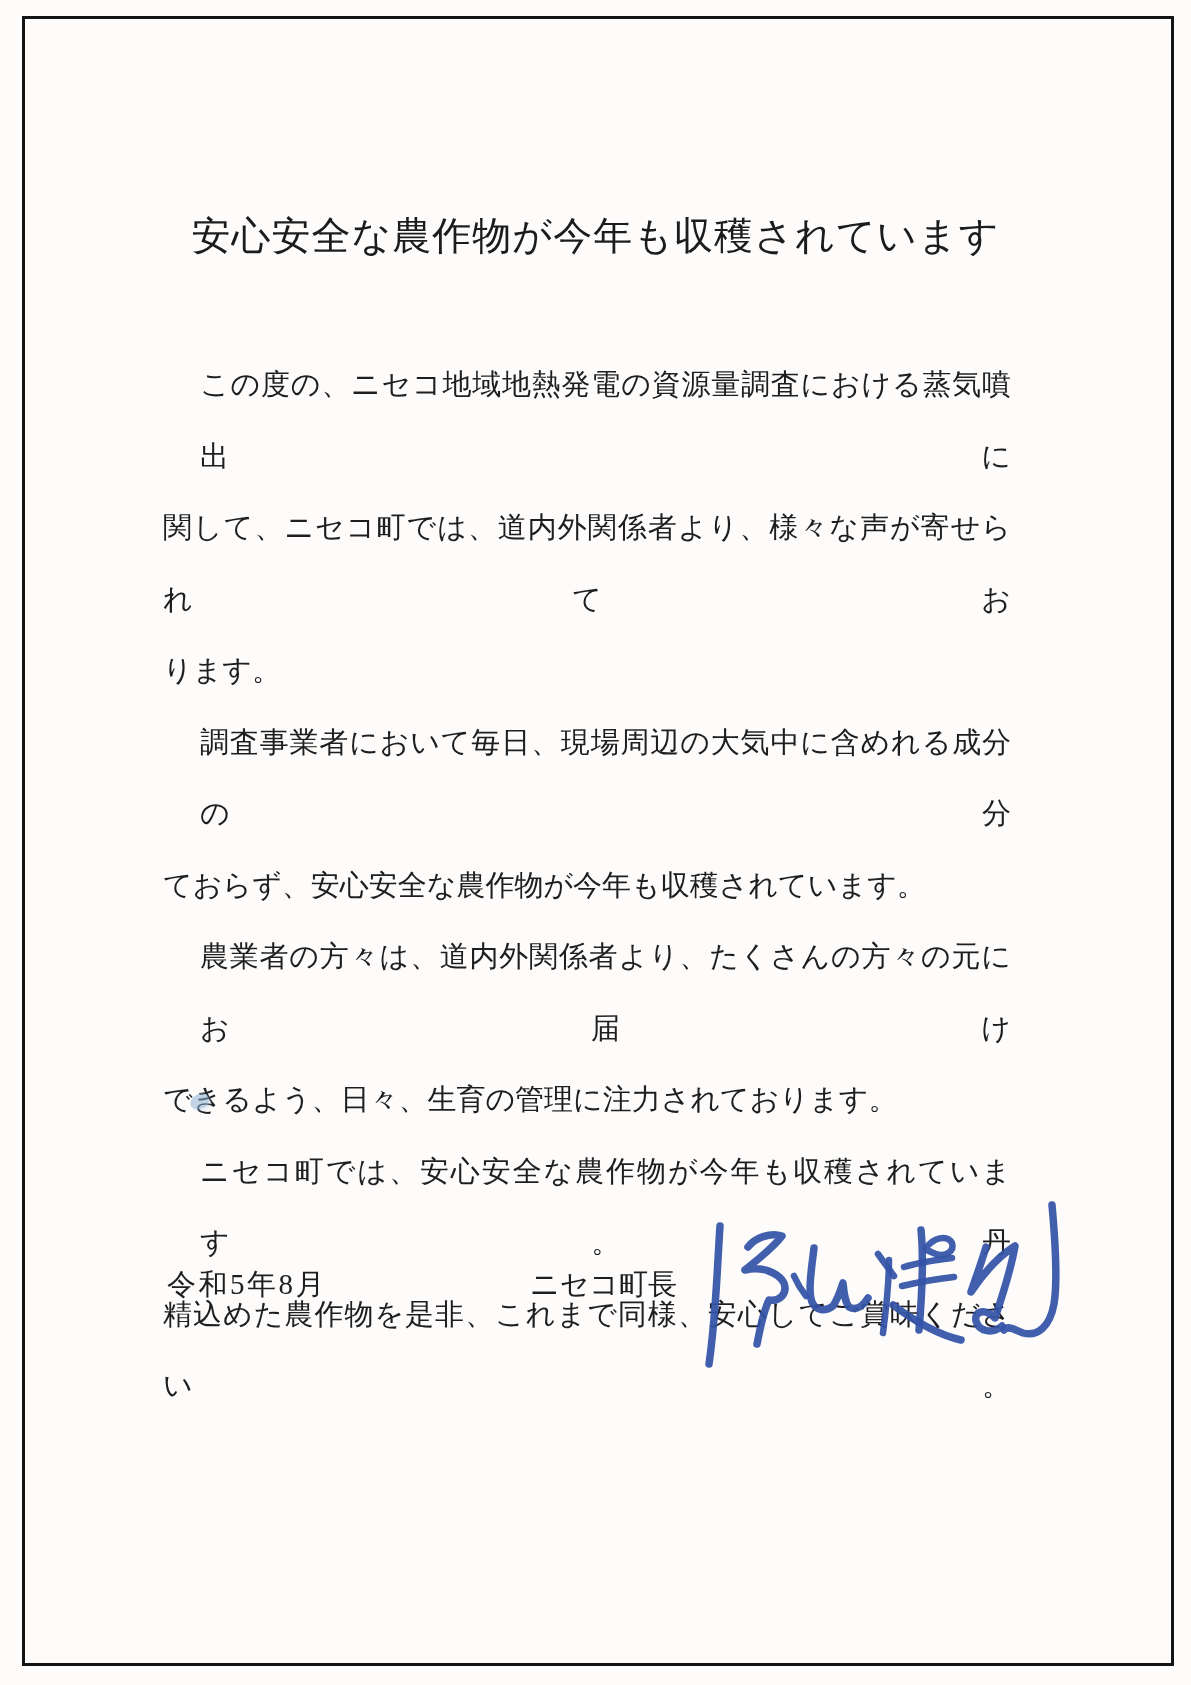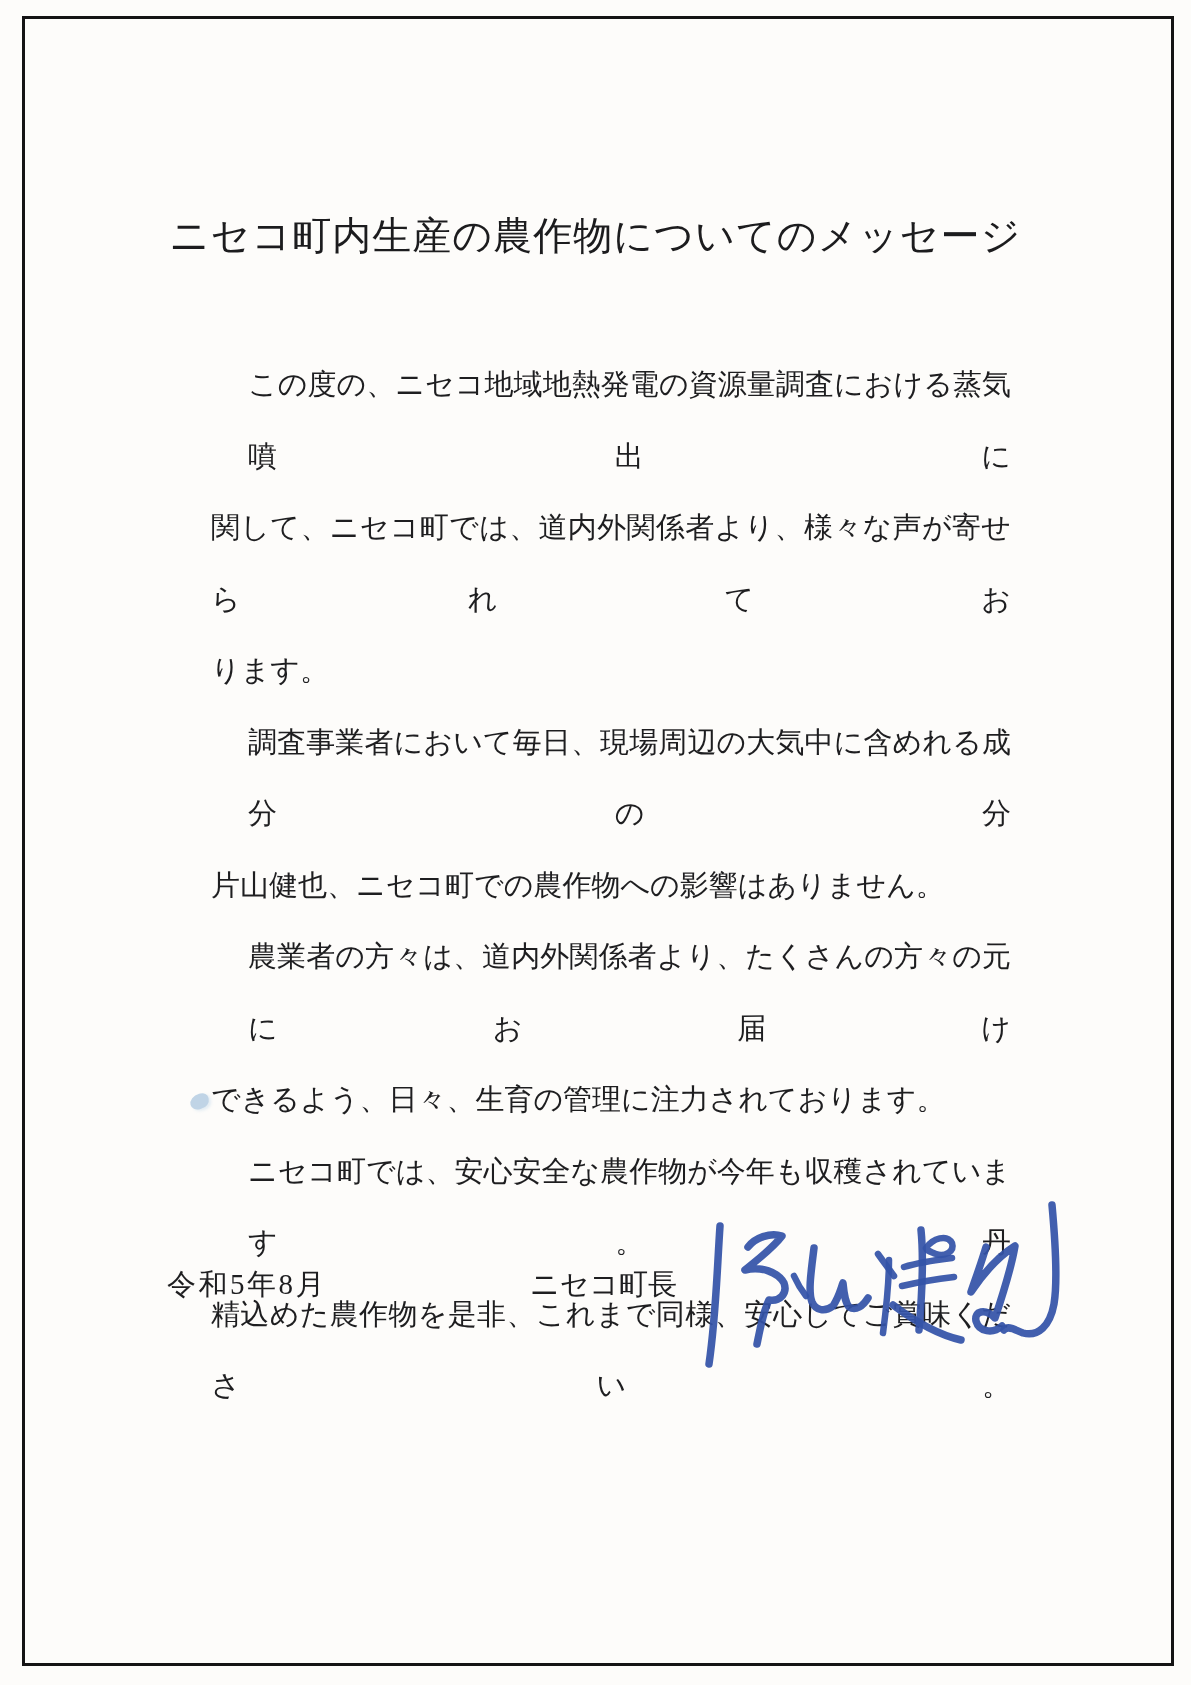--- a/index.html
+++ b/index.html
@@ -37,21 +37,21 @@
   }
   .body-text {
     position: absolute;
     left: 163px;
     top: 349px;
     width: 848px;
     font-size: 29px;
     line-height: 71.5px;
     color: #1e1e20;
   }
-  .line { text-align: left; margin-left: 48px; }
+  .line { text-align: left; }
   .line.j { text-align: justify; text-align-last: justify; text-justify: inter-character; }
   .line.indent { padding-left: 37px; }
   .closing-row {
     position: absolute;
     left: 0;
     top: 1264px;
     width: 100%;
     font-size: 29px;
     line-height: 40px;
     color: #1e1e20;
@@ -85,28 +85,28 @@
     transform: rotate(-14deg);
     box-shadow: 2px 2px 3px rgba(160,195,225,0.5);
   }
 </style>
 </head>
 <body>
 
 <div class="page">
   <div class="border-frame"></div>
 
-  <div class="doc-title">ニセコ町内生産の農作物についてのメッセージ</div>
+  <div class="doc-title">安心安全な農作物が今年も収穫されています</div>
 
   <div class="body-text">
     <div class="line j indent">この度の、ニセコ地域地熱発電の資源量調査における蒸気噴出に</div>
     <div class="line j">関して、ニセコ町では、道内外関係者より、様々な声が寄せられてお</div>
     <div class="line">ります。</div>
     <div class="line j indent">調査事業者において毎日、現場周辺の大気中に含めれる成分の分</div>
-    <div class="line">片山健也、ニセコ町での農作物への影響はありません。</div>
+    <div class="line">ておらず、安心安全な農作物が今年も収穫されています。</div>
     <div class="line j indent">農業者の方々は、道内外関係者より、たくさんの方々の元にお届け</div>
     <div class="line">できるよう、日々、生育の管理に注力されております。</div>
     <div class="line j indent">ニセコ町では、安心安全な農作物が今年も収穫されています。丹</div>
     <div class="line j">精込めた農作物を是非、これまで同様、安心してご賞味ください。</div>
   </div>
 
   <div class="ink-smudge"></div>
 
   <div class="closing-row">
     <span class="date-text">令和5年8月</span>

